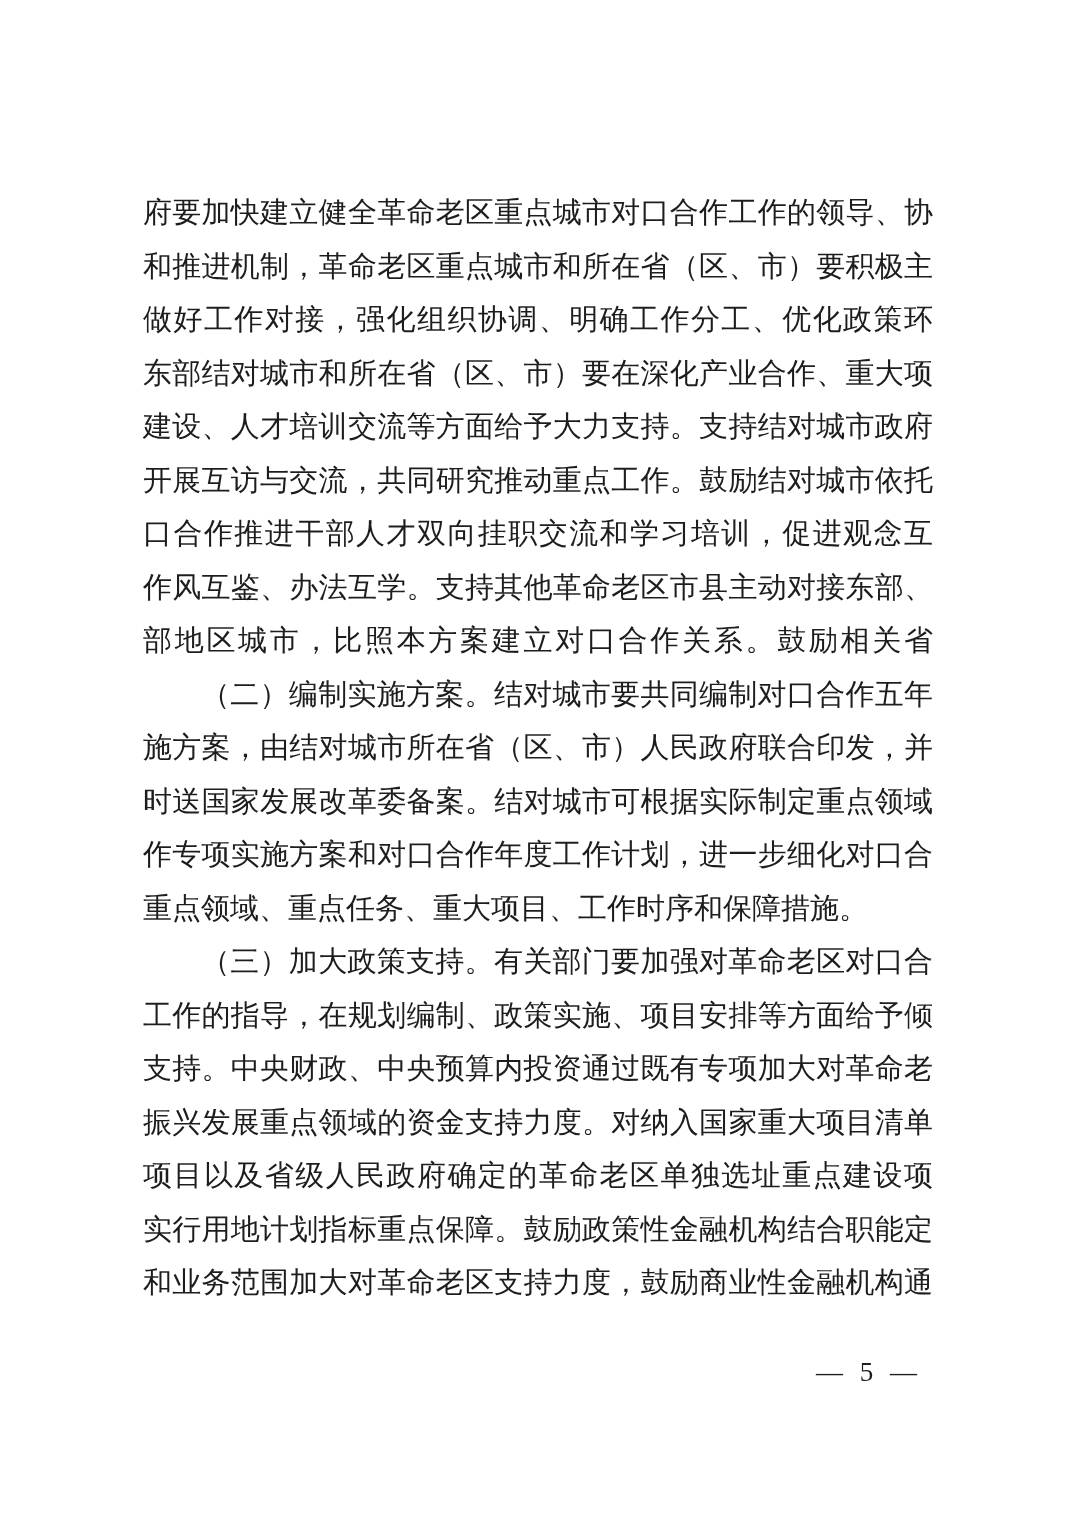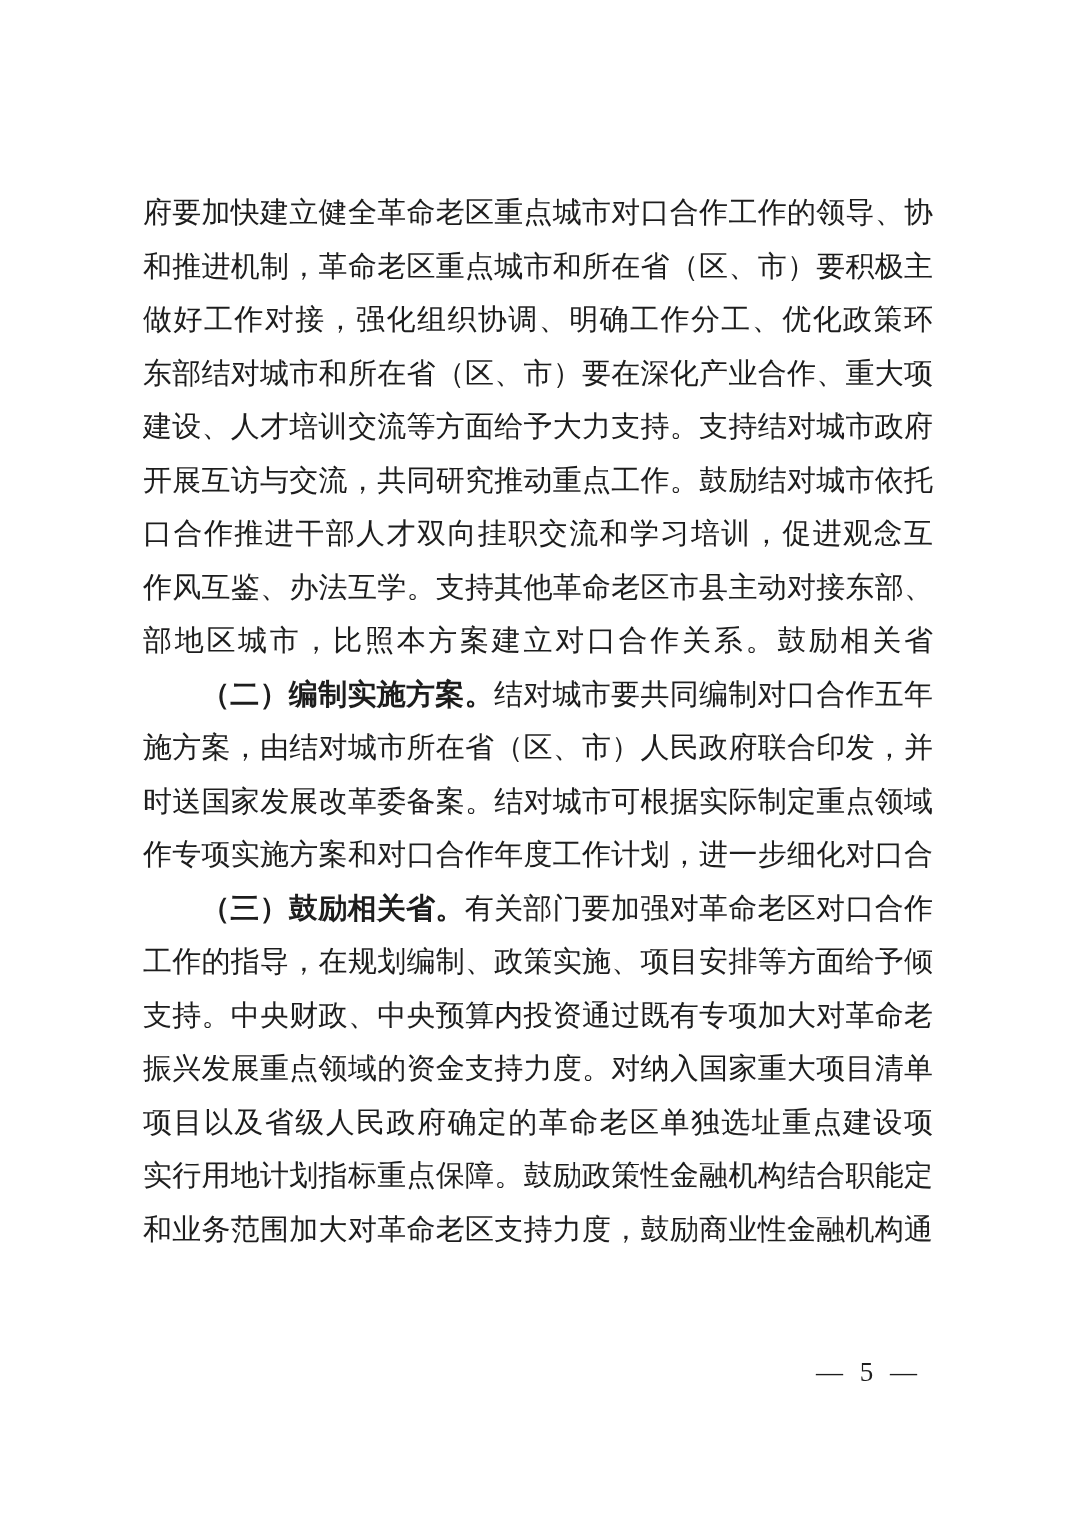--- a/index.html
+++ b/index.html
@@ -38,21 +38,21 @@
     overflow: hidden;
     white-space: normal;
   }
   .line.para-end {
     text-align-last: left;
   }
   .line.indent {
     text-indent: 58px;
   }
   .line .bold {
-    font-weight: bold;
+    font-weight: normal;
   }
   .page-number {
     position: absolute;
     top: 1356px;
     right: 158px;
     font-size: 27px;
     line-height: 32px;
     color: #1d1d1d;
     letter-spacing: 5px;
     white-space: nowrap;
@@ -69,21 +69,22 @@
       <div class="line"><span>东部结对城市和所在省（区、市）要在深化产业合作、重大项目</span></div>
       <div class="line"><span>建设、人才培训交流等方面给予大力支持。支持结对城市政府间</span></div>
       <div class="line"><span>开展互访与交流，共同研究推动重点工作。鼓励结对城市依托对</span></div>
       <div class="line"><span>口合作推进干部人才双向挂职交流和学习培训，促进观念互通、</span></div>
       <div class="line"><span>作风互鉴、办法互学。支持其他革命老区市县主动对接东部、中</span></div>
       <div class="line"><span>部地区城市，比照本方案建立对口合作关系。鼓励相关省（区、</span></div>
       <div class="line indent"><span class="bold">（二）编制实施方案。</span><span>结对城市要共同编制对口合作五年实</span></div>
       <div class="line"><span>施方案，由结对城市所在省（区、市）人民政府联合印发，并及</span></div>
       <div class="line"><span>时送国家发展改革委备案。结对城市可根据实际制定重点领域合</span></div>
       <div class="line"><span>作专项实施方案和对口合作年度工作计划，进一步细化对口合作</span></div>
-      <div class="line indent"><span class="bold">（三）鼓励相关省。</span><span>有关部门要加强对革命老区对口合作</span></div>
+      <div class="line para-end"><span>重点领域、重点任务、重大项目、工作时序和保障措施。</span></div>
+      <div class="line indent"><span class="bold">（三）加大政策支持。</span><span>有关部门要加强对革命老区对口合作</span></div>
       <div class="line"><span>工作的指导，在规划编制、政策实施、项目安排等方面给予倾斜</span></div>
       <div class="line"><span>支持。中央财政、中央预算内投资通过既有专项加大对革命老区</span></div>
       <div class="line"><span>振兴发展重点领域的资金支持力度。对纳入国家重大项目清单的</span></div>
       <div class="line"><span>项目以及省级人民政府确定的革命老区单独选址重点建设项目，</span></div>
       <div class="line"><span>实行用地计划指标重点保障。鼓励政策性金融机构结合职能定位</span></div>
       <div class="line"><span>和业务范围加大对革命老区支持力度，鼓励商业性金融机构通过</span></div>
     </div>
   <div class="page-number">— 5 —</div>
 </div>
 

